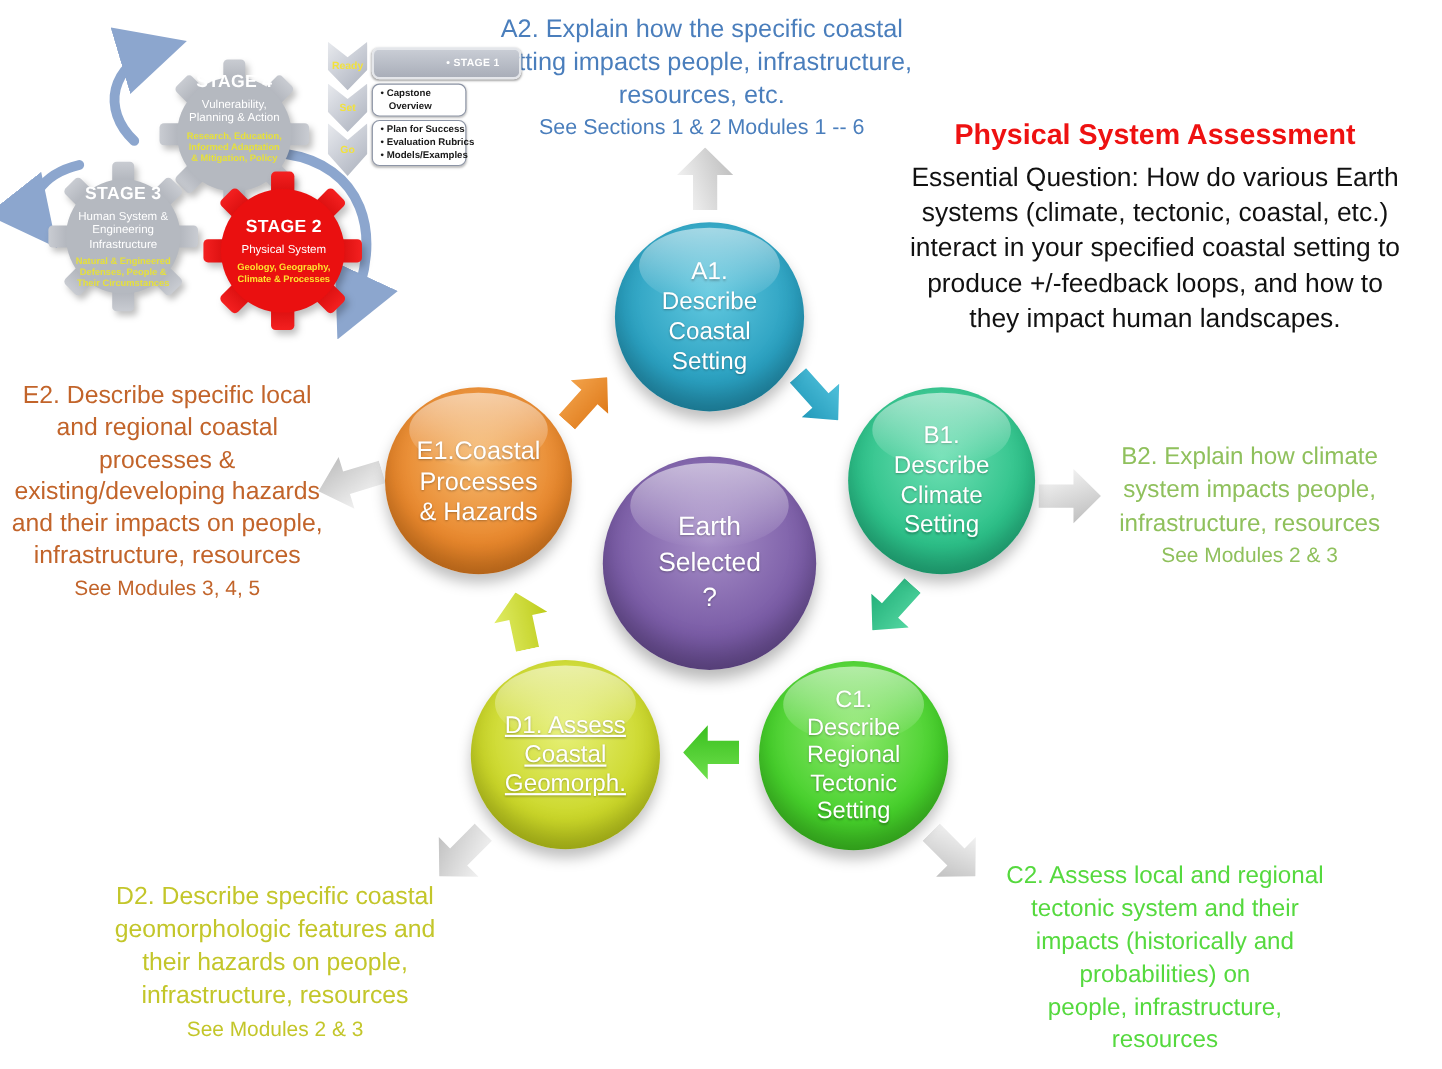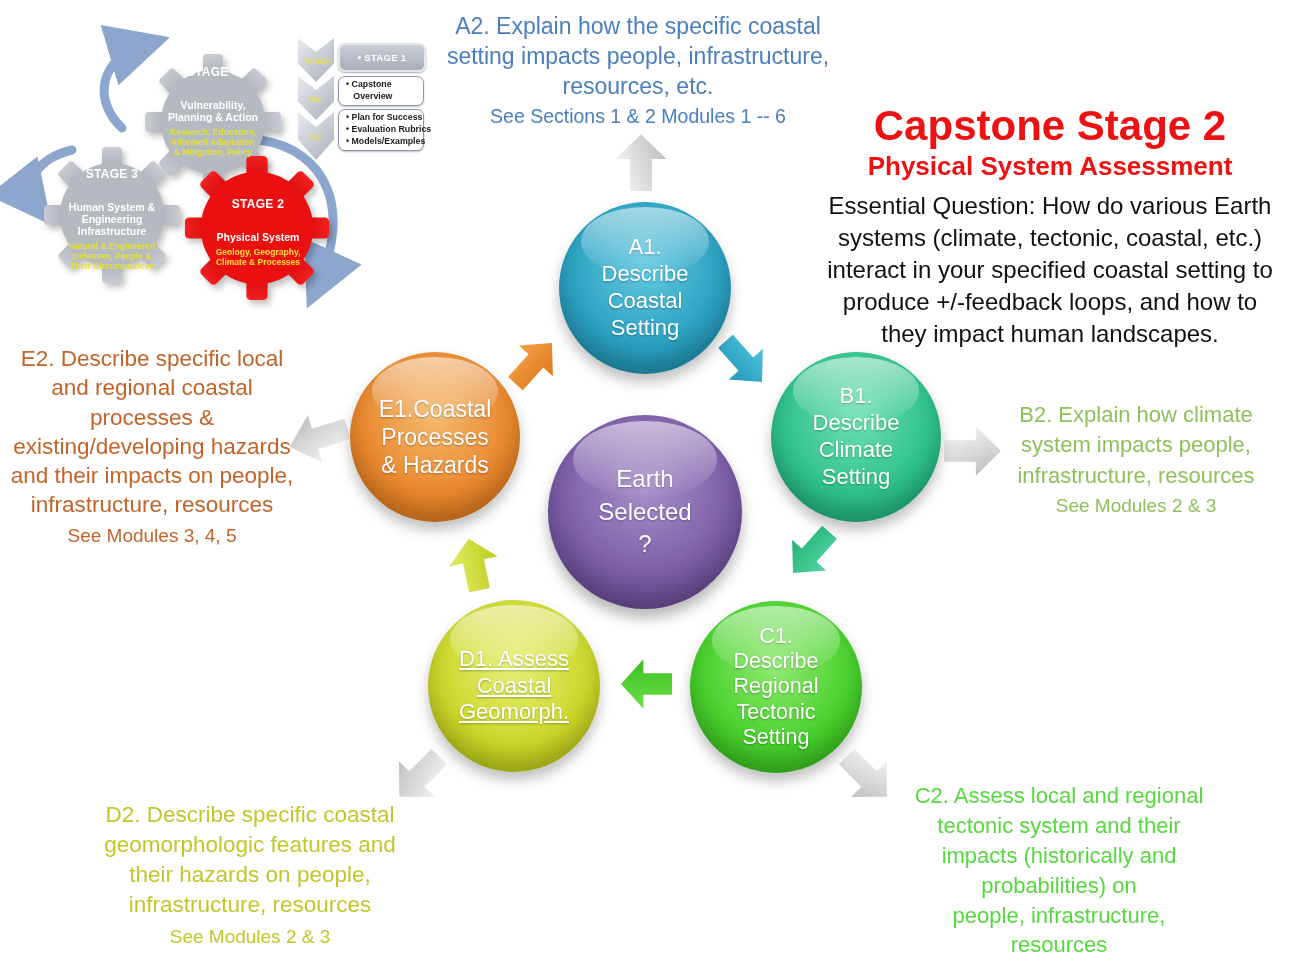--- a/index.html
+++ b/index.html
@@ -4,32 +4,32 @@
 <style>
   html,body{margin:0;padding:0;background:#fff;}
   .canvas{position:relative;width:1311px;height:972px;background:#fff;overflow:hidden;
           font-family:"Liberation Sans",sans-serif;}
   .pre{white-space:pre-line;}
 
   
   .gear-svg{position:absolute;left:0;top:0;}
   .gear-shadow{filter:drop-shadow(3px 4px 3px rgba(0,0,0,.25));}
   .gear-label{position:absolute;text-align:center;color:#fff;line-height:1.15;z-index:4;}
-  .gear-label .g-title{font-weight:700;font-size:12px;letter-spacing:.3px;}
-  .gear-label .g-sub{font-weight:700;font-size:10.5px;margin-top:19px;white-space:pre-line;}
+  .gear-label .g-title{font-weight:700;font-size:16px;letter-spacing:.3px;}
+  .gear-label .g-sub{font-weight:400;font-size:10.5px;margin-top:5px;white-space:pre-line;}
   .gear-label .g-detail{font-size:8.5px;margin-top:4px;color:#e6e03c;font-weight:700;white-space:pre-line;line-height:1.2;}
   .gear-label.red .g-detail{color:#ffe22e;}
   .chev{position:absolute;width:36px;background:linear-gradient(135deg,#e8eaee 0%,#c6cad3 55%,#aab0bc 100%);
         clip-path:polygon(0 0,50% 32%,100% 0,100% 58%,50% 100%,0 58%);
         display:flex;align-items:center;justify-content:center;
         filter:drop-shadow(1px 2px 1px rgba(0,0,0,.3));}
-  .chev span{color:#f2e23c;font-weight:400;font-size:9.5px;}
+  .chev span{color:#f2e23c;font-weight:700;font-size:9.5px;}
   .rsg-box{position:absolute;border-radius:7px;z-index:5;}
   .rsg-box.gray{background:linear-gradient(180deg,#c9cdd5 0%,#a9aeb9 100%);border:2px solid #e4e6ea;
-        box-shadow:0 1px 2px rgba(0,0,0,.35);display:flex;align-items:center;justify-content:center;}
+        box-shadow:0 1px 2px rgba(0,0,0,.35);display:flex;align-items:center;justify-content:center;padding-left:48px;}
   .rsg-box.gray span{color:#fff;font-weight:700;font-size:9.5px;letter-spacing:.3px;}
   .rsg-box.white{background:#fff;border:1.5px solid #8d95a6;box-shadow:0 1px 2px rgba(0,0,0,.25);
         display:flex;align-items:center;}
   .rsg-box.white span{color:#1a1a1a;font-size:8.8px;font-weight:700;white-space:pre;line-height:1.35;padding-left:7px;}
 
   
   .headline{position:absolute;left:826px;top:104px;width:448px;text-align:center;z-index:3;}
   .h-title{color:#ee1111;font-weight:700;font-size:42px;line-height:1.05;}
   .h-sub{color:#ee1111;font-weight:700;font-size:26px;margin-top:3px;}
   .h-eq{color:#111;font-size:24px;line-height:1.33;margin-top:8px;}
@@ -183,21 +183,20 @@
   <div class="chev" style="left:298px;top:112px;height:48px;">
     <span>Go</span>
   </div>
   <div class="rsg-box white" style="left:338px;top:109px;width:84px;height:40px;">
     <span>• Plan for Success
 • Evaluation Rubrics
 • Models/Examples</span>
   </div>
 
   <div class="headline">
-    <div class="h-title">Capstone Stage 2</div>
     <div class="h-sub">Physical System Assessment</div>
     <div class="h-eq">Essential Question: How do various Earth systems (climate, tectonic, coastal, etc.) interact in your specified coastal setting to produce +/-feedback loops, and how to they impact human landscapes.</div>
   </div>
 
   <div class="ann ann-a2">
     <div>A2. Explain how the specific coastal setting impacts people, infrastructure, resources, etc.</div>
     <div class="see">See Sections 1 &amp; 2 Modules 1 -- 6</div>
   </div>
 
   <div class="barrow gray ar-up"></div>

